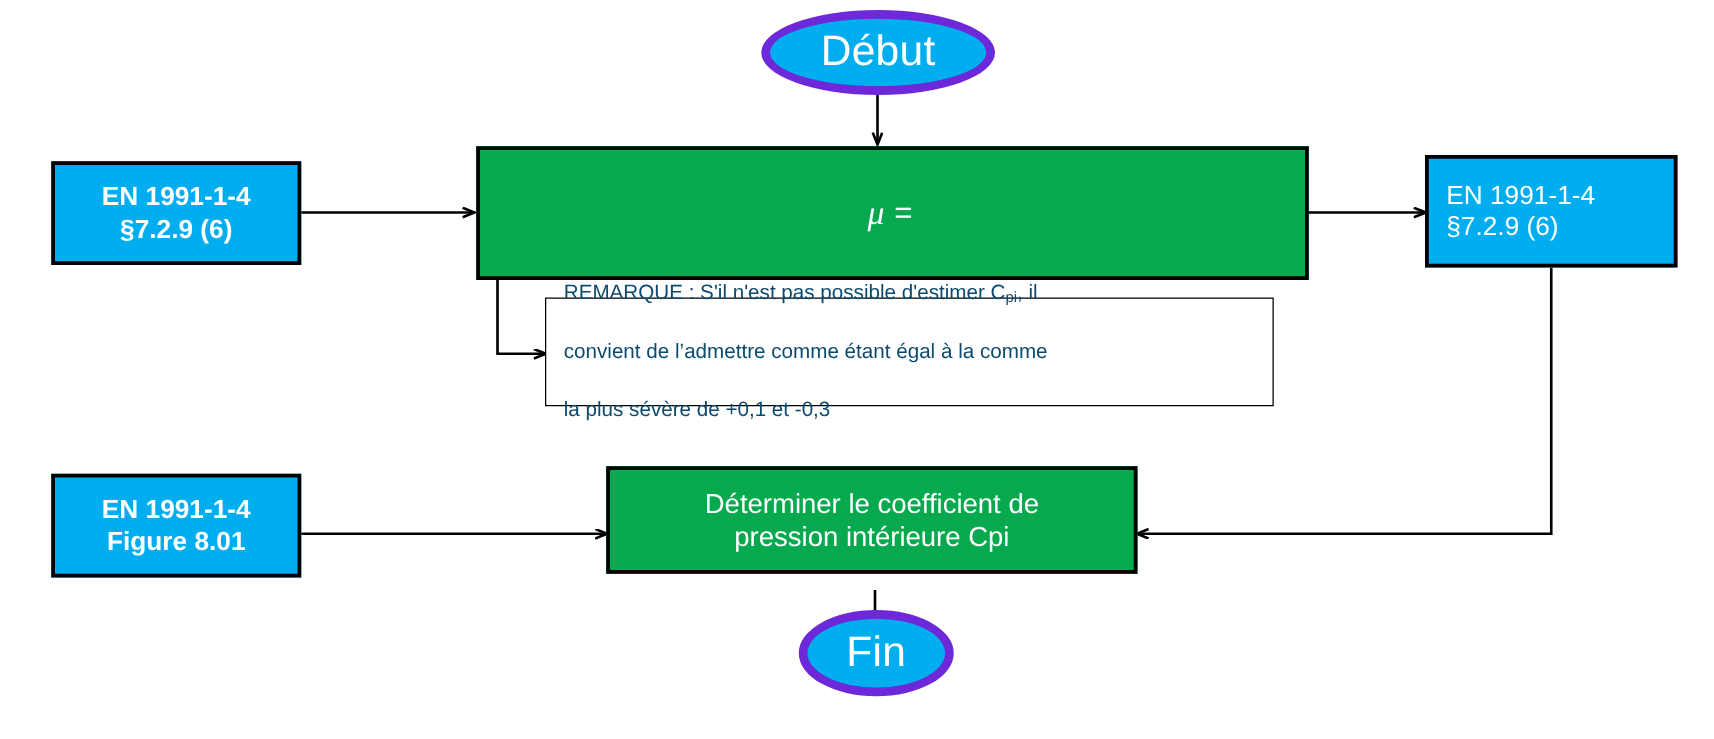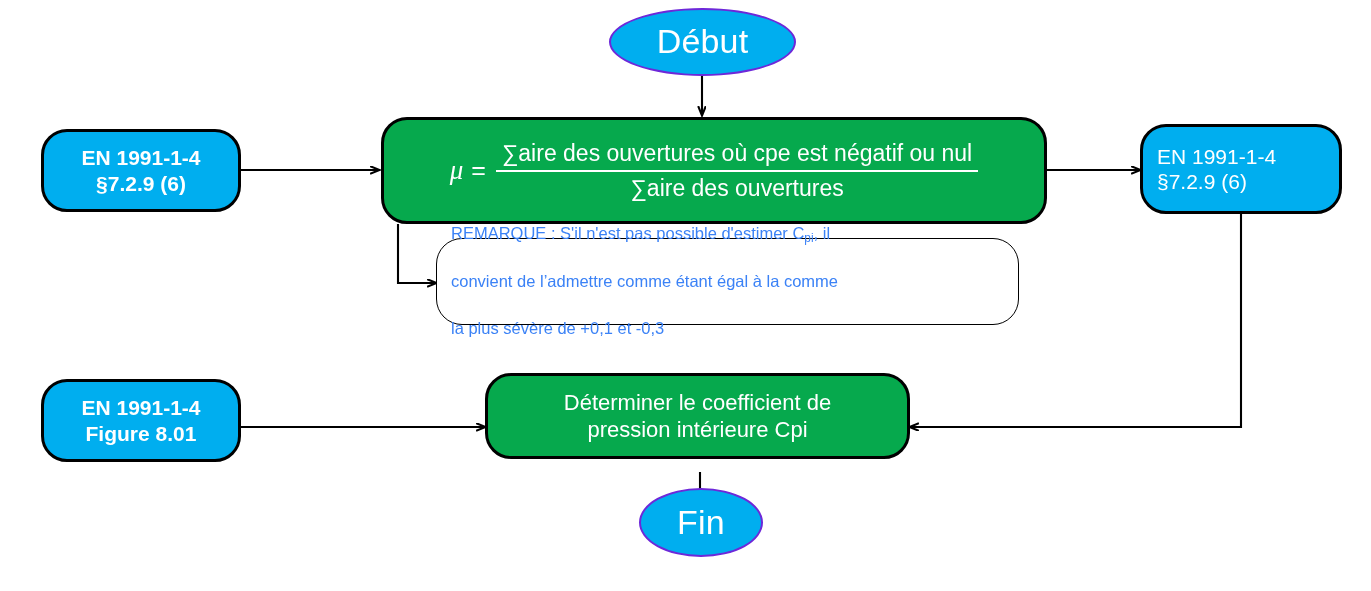--- a/index.html
+++ b/index.html
@@ -23,24 +23,23 @@
     pointer-events: none;
   }
   .node {
     position: absolute;
     box-sizing: border-box;
     display: flex;
     align-items: center;
     justify-content: center;
     text-align: center;
     color: #ffffff;
-    border-radius: 26px;
   }
   .ellipse {
-    border: 2px solid #6d28d9;
+    border: 7px solid #6d28d9;
     border-radius: 50%;
     background: #00AEEF;
   }
   .ellipse .lbl {
     font-size: 34px;
     line-height: 1.05;
     letter-spacing: 0.2px;
   }
   .rect-blue {
     border: 3px solid #000000;
@@ -68,21 +67,21 @@
     line-height: 1.2;
   }
   .green-label {
     font-size: 22px;
     line-height: 1.25;
   }
   .note-text {
     font-size: 16.5px;
     line-height: 1.42;
     padding: 6px 0 6px 14px;
-    color: #3b82f6;
+    color: #0c4a6e;
     white-space: pre-line;
   }
   .note-text sub {
     font-size: 0.72em;
     vertical-align: -0.22em;
   }
   
   .formula {
     display: flex;
     align-items: center;
@@ -157,25 +156,20 @@
     <div class="bold-label">
       <div>EN 1991-1-4</div>
       <div>§7.2.9 (6)</div>
     </div>
   </div>
 
   <div class="node rect-green" style="left:381px; top:117px; width:666px; height:107px;">
     <div class="formula">
       <span class="mu">μ</span>
       <span class="eq">=</span>
-      <span class="frac">
-        <span class="num">∑aire des ouvertures où cpe est négatif ou nul</span>
-        <span class="bar"></span>
-        <span class="den">∑aire des ouvertures</span>
-      </span>
     </div>
   </div>
 
   <div class="node rect-blue" style="left:1140px; top:124px; width:202px; height:90px; justify-content:flex-start; text-align:left;">
     <div class="plain-label" style="padding-left:14px;">
       <div>EN 1991-1-4</div>
       <div>§7.2.9 (6)</div>
     </div>
   </div>
 

